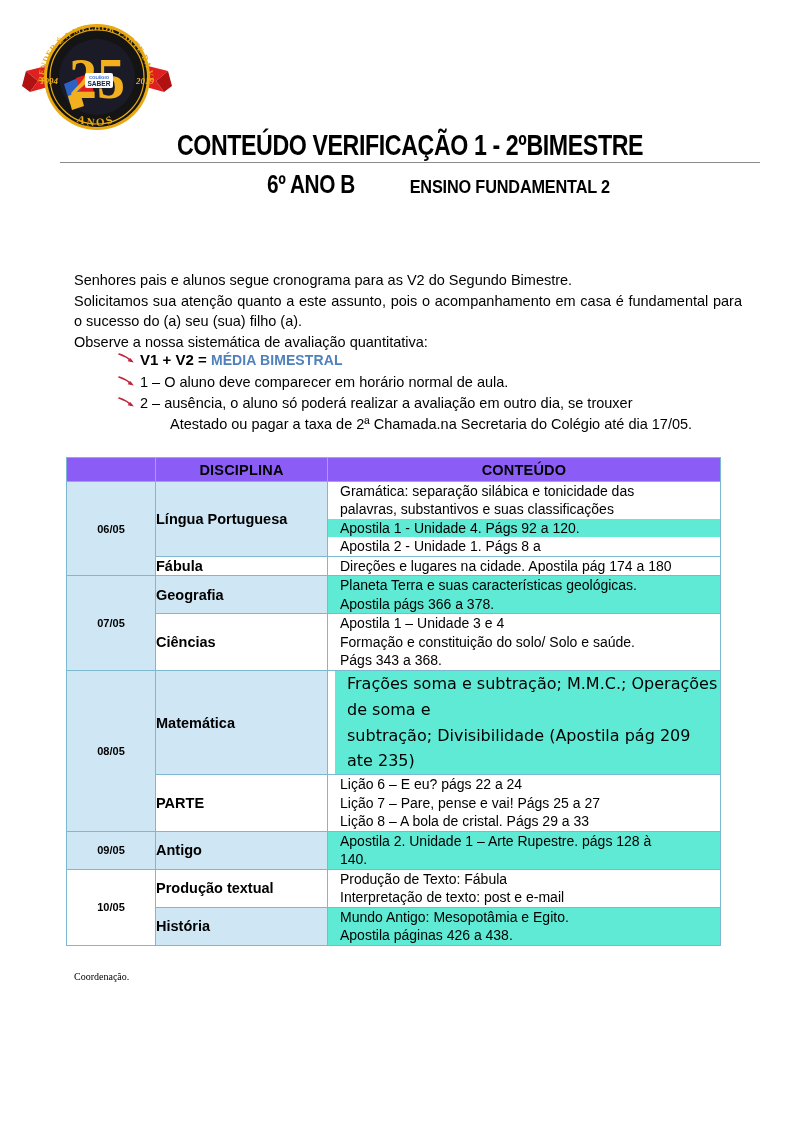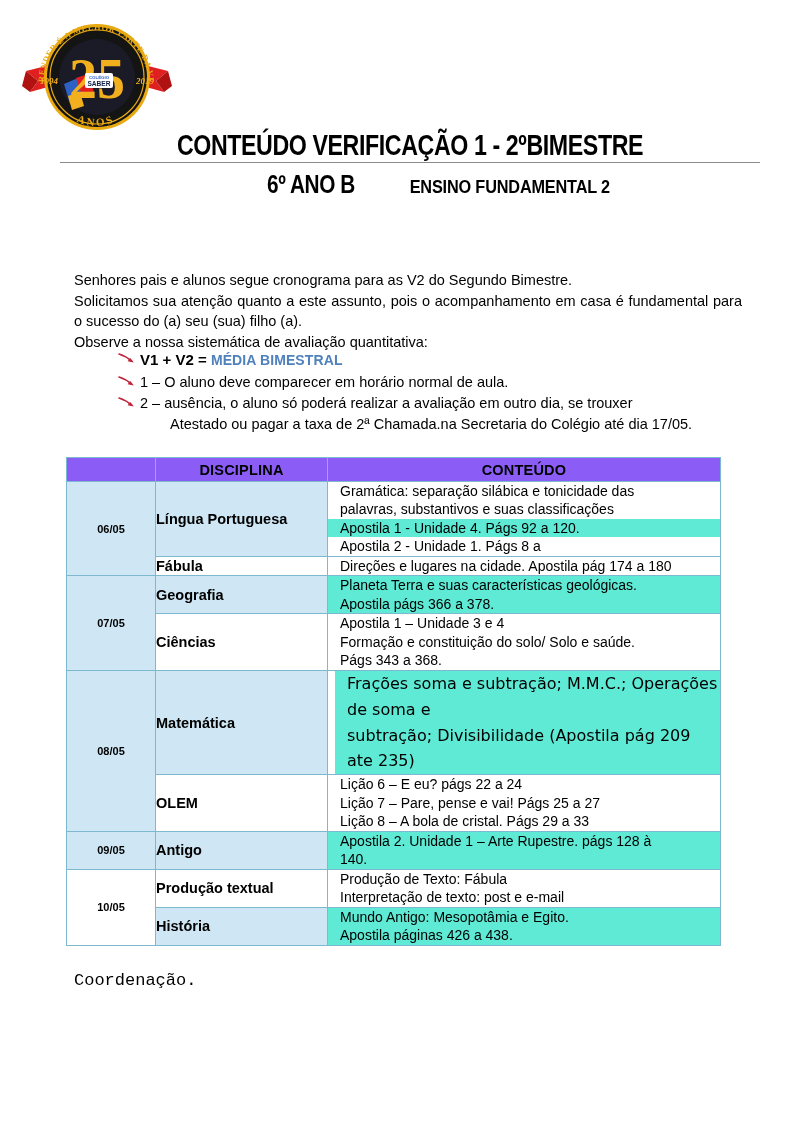--- a/index.html
+++ b/index.html
@@ -205,22 +205,22 @@
     padding-left: 12px;
   }
   .cl.blue  { background: #5eead4; }
   .cl.white { background: #ffffff; }
 
   
   .footer {
     position: absolute;
     left: 74px;
     top: 971px;
-    font-family: Liberation Mono, monospace;
-    font-size: 17px;
+    font-family: Liberation Serif, serif;
+    font-size: 10px;
   }
 </style>
 </head>
 <body>
 
 <div class="page">
 
   <div class="logo-wrap">
     <svg viewBox="0 0 158 122" width="158" height="122">
       <defs>
@@ -367,21 +367,21 @@
           </tr>
           <tr>
             <td class="date-cell bg-blue" rowspan="2">08/05</td>
             <td class="disc-cell bg-blue">Matemática</td>
             <td class="cont-cell small">
               <span class="cl blue">Frações soma e subtração; M.M.C.; Operações de soma e</span>
               <span class="cl blue">subtração;  Divisibilidade (Apostila pág 209 ate 235)</span>
             </td>
           </tr>
           <tr>
-            <td class="disc-cell bg-white">OLEM</td>
+            <td class="disc-cell bg-white">PARTE</td>
             <td class="cont-cell">
               <span class="cl white">Lição 6 – E eu? págs 22 a 24</span>
               <span class="cl white">Lição 7 – Pare, pense e vai! Págs 25 a 27</span>
               <span class="cl white">Lição 8 – A bola de cristal. Págs 29 a 33</span>
             </td>
           </tr>
           <tr>
             <td class="date-cell bg-blue" rowspan="1">09/05</td>
             <td class="disc-cell bg-blue">Antigo</td>
             <td class="cont-cell">

